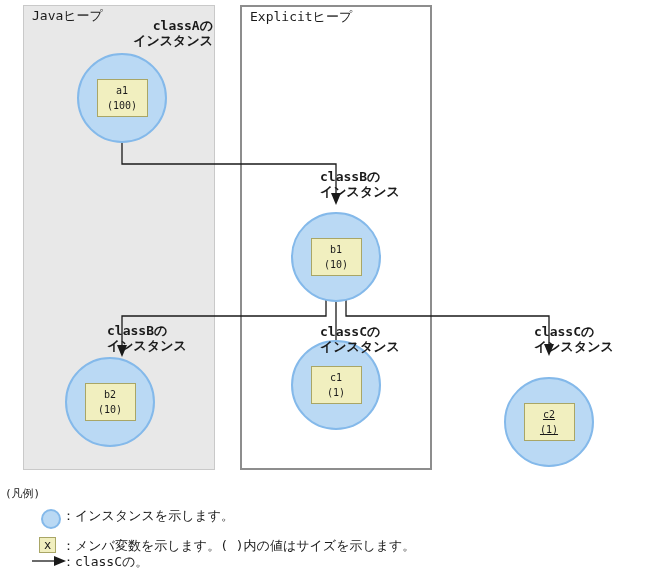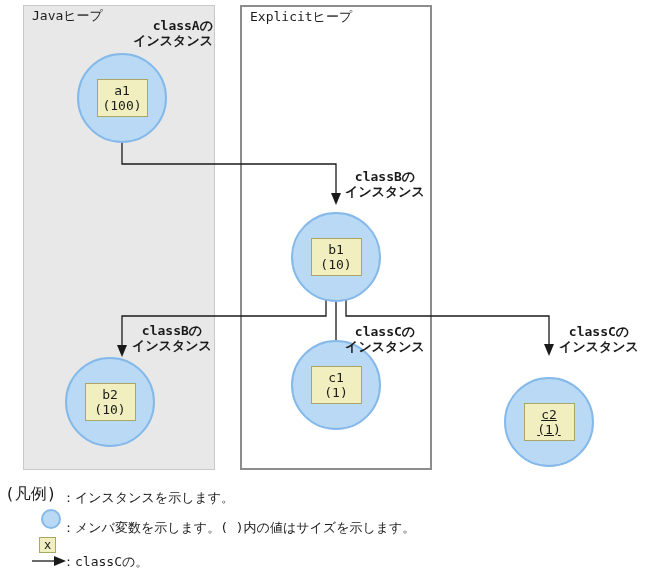--- a/index.html
+++ b/index.html
@@ -12,27 +12,27 @@
   .panel.white{background:#ffffff;border:2px solid #8d8d8d;}
   .panel-label{position:absolute;top:2px;left:8px;font-size:13px;line-height:15px;white-space:nowrap;}
   .instance{
     position:absolute;width:90px;height:90px;border-radius:50%;
     background:#bad9f4;border:2px solid #84b9ea;box-sizing:border-box;
     display:flex;align-items:center;justify-content:center;
   }
   .member-box{
     width:51px;height:38px;background:#f1efbf;border:1px solid #a9a666;box-sizing:border-box;
     display:flex;flex-direction:column;align-items:center;justify-content:center;
-    font-size:13px;line-height:15px;text-align:center;
+    font-size:10px;line-height:15px;text-align:center;
   }
   .annotation{position:absolute;font-size:13px;line-height:15px;white-space:pre-line;font-weight:bold;}
-  .annotation.center{text-align:center;}
+  .annotation.center{text-align:left;}
   .annotation.right{text-align:right;}
   .wires{position:absolute;left:0;top:0;pointer-events:none;}
-  .legend-title{position:absolute;left:5px;top:486px;font-size:16px;line-height:15px;}
+  .legend-title{position:absolute;left:5px;top:486px;font-size:11px;line-height:15px;}
   .legend-text{position:absolute;font-size:13px;line-height:15px;white-space:nowrap;}
   .legend-circle{
     position:absolute;left:41px;top:509px;width:20px;height:20px;border-radius:50%;
     background:#bad9f4;border:2px solid #84b9ea;box-sizing:border-box;
   }
   .legend-box{
     position:absolute;left:39px;top:537px;width:17px;height:16px;box-sizing:border-box;
     background:#f1efbf;border:1px solid #a9a666;
     display:flex;align-items:center;justify-content:center;font-size:12px;line-height:12px;
   }
@@ -104,22 +104,22 @@
   <div class="annotation center" style="left:107px;top:323px;width:130px;">classBの
 インスタンス</div>
   <div class="annotation center" style="left:320px;top:324px;width:130px;">classCの
 インスタンス</div>
   <div class="annotation center" style="left:534px;top:324px;width:130px;">classCの
 インスタンス</div>
 
   <div class="legend-title">(凡例)</div>
 
   <div class="legend-circle"></div>
-  <div class="legend-text" style="left:62px;top:490px;">：インスタンスを示します。</div>
+  <div class="legend-text" style="left:62px;top:508px;">：インスタンスを示します。</div>
 
   <div class="legend-box">
     <span>x</span>
   </div>
-  <div class="legend-text" style="left:62px;top:520px;">：メンバ変数を示します。( )内の値はサイズを示します。</div>
+  <div class="legend-text" style="left:62px;top:538px;">：メンバ変数を示します。( )内の値はサイズを示します。</div>
 
   <div class="legend-text" style="left:62px;top:554px;">：classCの。</div>
 
 </div>
 
 </body></html>

